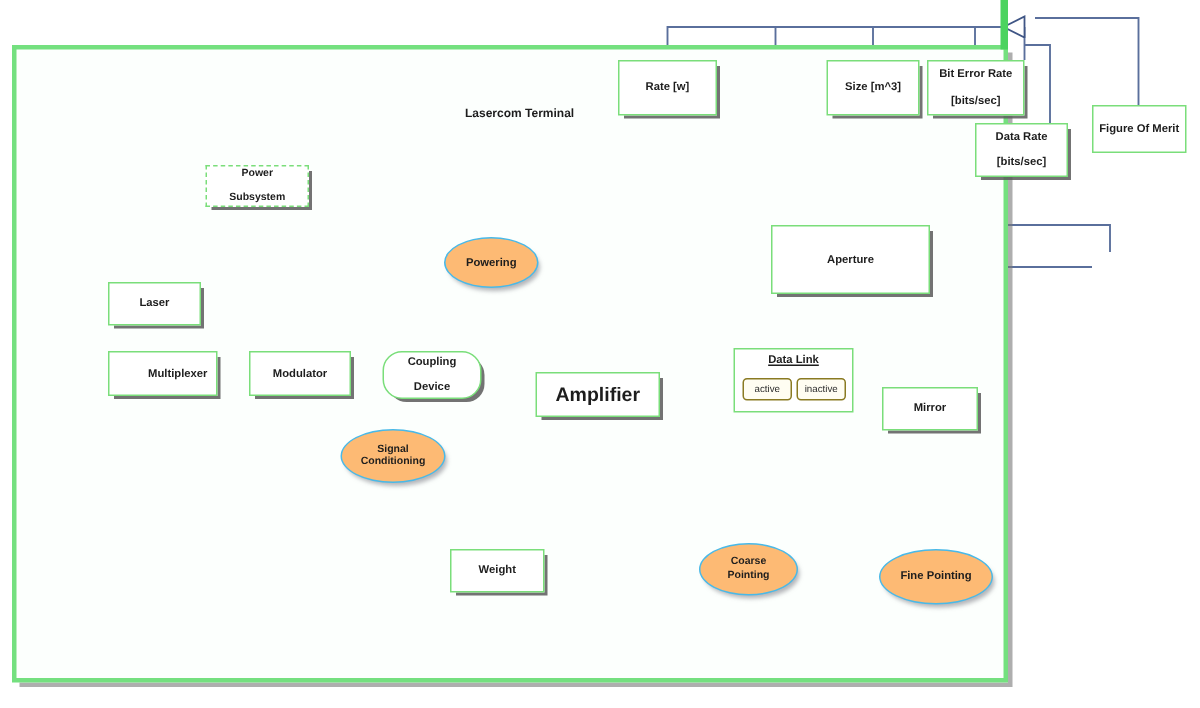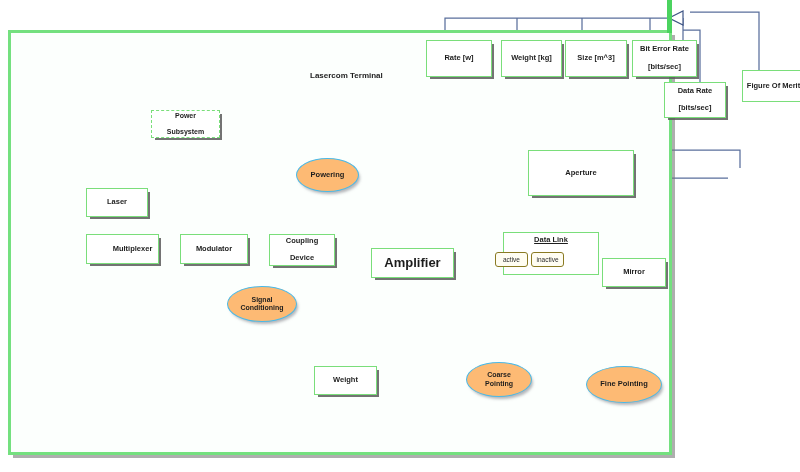--- a/index.html
+++ b/index.html
@@ -7,21 +7,21 @@
        font-family:"Liberation Sans","DejaVu Sans",sans-serif;}
   #stage{position:relative;width:800px;height:472px;background:#ffffff;}
   svg#wires{position:absolute;left:0;top:0;width:800px;height:472px;}
 
   
   .node{position:absolute;box-sizing:border-box;
         display:flex;align-items:center;justify-content:center;text-align:center;
         background:#ffffff;border:1.4px solid #7ade7a;
         color:#1d1d1d;font-weight:bold;line-height:1.18;
         box-shadow:3px 3px 0 -1px rgba(90,90,90,.85);
-        z-index:5;margin-left:14px;}
+        z-index:5;}
   .node span{display:block;padding:0 3px;}
   .node.dashed{border-style:dashed;}
   .node.plain{box-shadow:none;text-align:center;}
 
   
   .ell{position:absolute;box-sizing:border-box;
        display:flex;align-items:center;justify-content:center;text-align:center;
        background:#fdba74;border:1.6px solid #49b9e8;border-radius:50%;
        color:#1d1d1d;font-weight:bold;line-height:1.15;
        box-shadow:2px 3px 3px -1px rgba(120,120,130,.55);
@@ -153,23 +153,20 @@
   <div class="frame" style="left:8px;top:30px;width:664px;height:425px;"></div>
 
   <div class="bus" style="left:667px;top:0px;width:5px;height:33px;"></div>
 
   <div class="title" style="left:310px;top:71px;font-size:8px;">Lasercom Terminal</div>
 
   <div class="node" style="left:412px;top:40px;width:66px;height:37px;font-size:7.5px;">
     <span>Rate [w]</span>
   </div>
 
-  <div class="node" style="left:487px;top:40px;width:61px;height:37px;font-size:7.5px;">
-    <span>Weight [kg]</span>
-  </div>
 
   <div class="node" style="left:551px;top:40px;width:62px;height:37px;font-size:7.5px;">
     <span>Size [m^3]</span>
   </div>
 
   <div class="node" style="left:618px;top:40px;width:65px;height:37px;font-size:7.5px;">
     <span>
       <span>Bit Error Rate</span><br>
       <span>[bits/sec]</span>
     </span>
@@ -203,21 +200,21 @@
   </div>
 
   <div class="node" style="left:72px;top:234px;width:73px;height:30px;font-size:7.5px;padding-left:20px;">
     <span>Multiplexer</span>
   </div>
 
   <div class="node" style="left:166px;top:234px;width:68px;height:30px;font-size:7.5px;">
     <span>Modulator</span>
   </div>
 
-  <div class="node" style="left:255px;top:234px;width:66px;height:32px;font-size:7.5px;">
+  <div class="node" style="left:255px;top:234px;width:66px;height:32px;font-size:7.5px;border-radius:13px;">
     <span>
       <span>Coupling</span><br>
       <span>Device</span>
     </span>
   </div>
 
   <div class="node" style="left:357px;top:248px;width:83px;height:30px;font-size:13px;">
     <span>Amplifier</span>
   </div>
 
@@ -229,21 +226,21 @@
   </div>
 
   <div class="node" style="left:514px;top:150px;width:106px;height:46px;font-size:7.5px;">
     <span>Aperture</span>
   </div>
 
   <div class="node" style="left:588px;top:258px;width:64px;height:29px;font-size:7.5px;">
     <span>Mirror</span>
   </div>
 
-  <div class="node plain" style="left:489px;top:232px;width:96px;height:43px;font-size:7.5px;align-items:flex-start;text-decoration:underline;">
+  <div class="node plain" style="left:489px;top:232px;width:80px;height:43px;font-size:7.5px;align-items:flex-start;text-decoration:underline;">
     <span style="margin-top:3px;">Data Link</span>
   </div>
   <div class="state" style="left:495px;top:252px;width:33px;height:15px;font-size:6.5px;">
     <span>active</span>
   </div>
   <div class="state" style="left:531px;top:252px;width:33px;height:15px;font-size:6.5px;">
     <span>inactive</span>
   </div>
 
   <div class="node" style="left:300px;top:366px;width:63px;height:29px;font-size:7.5px;">

